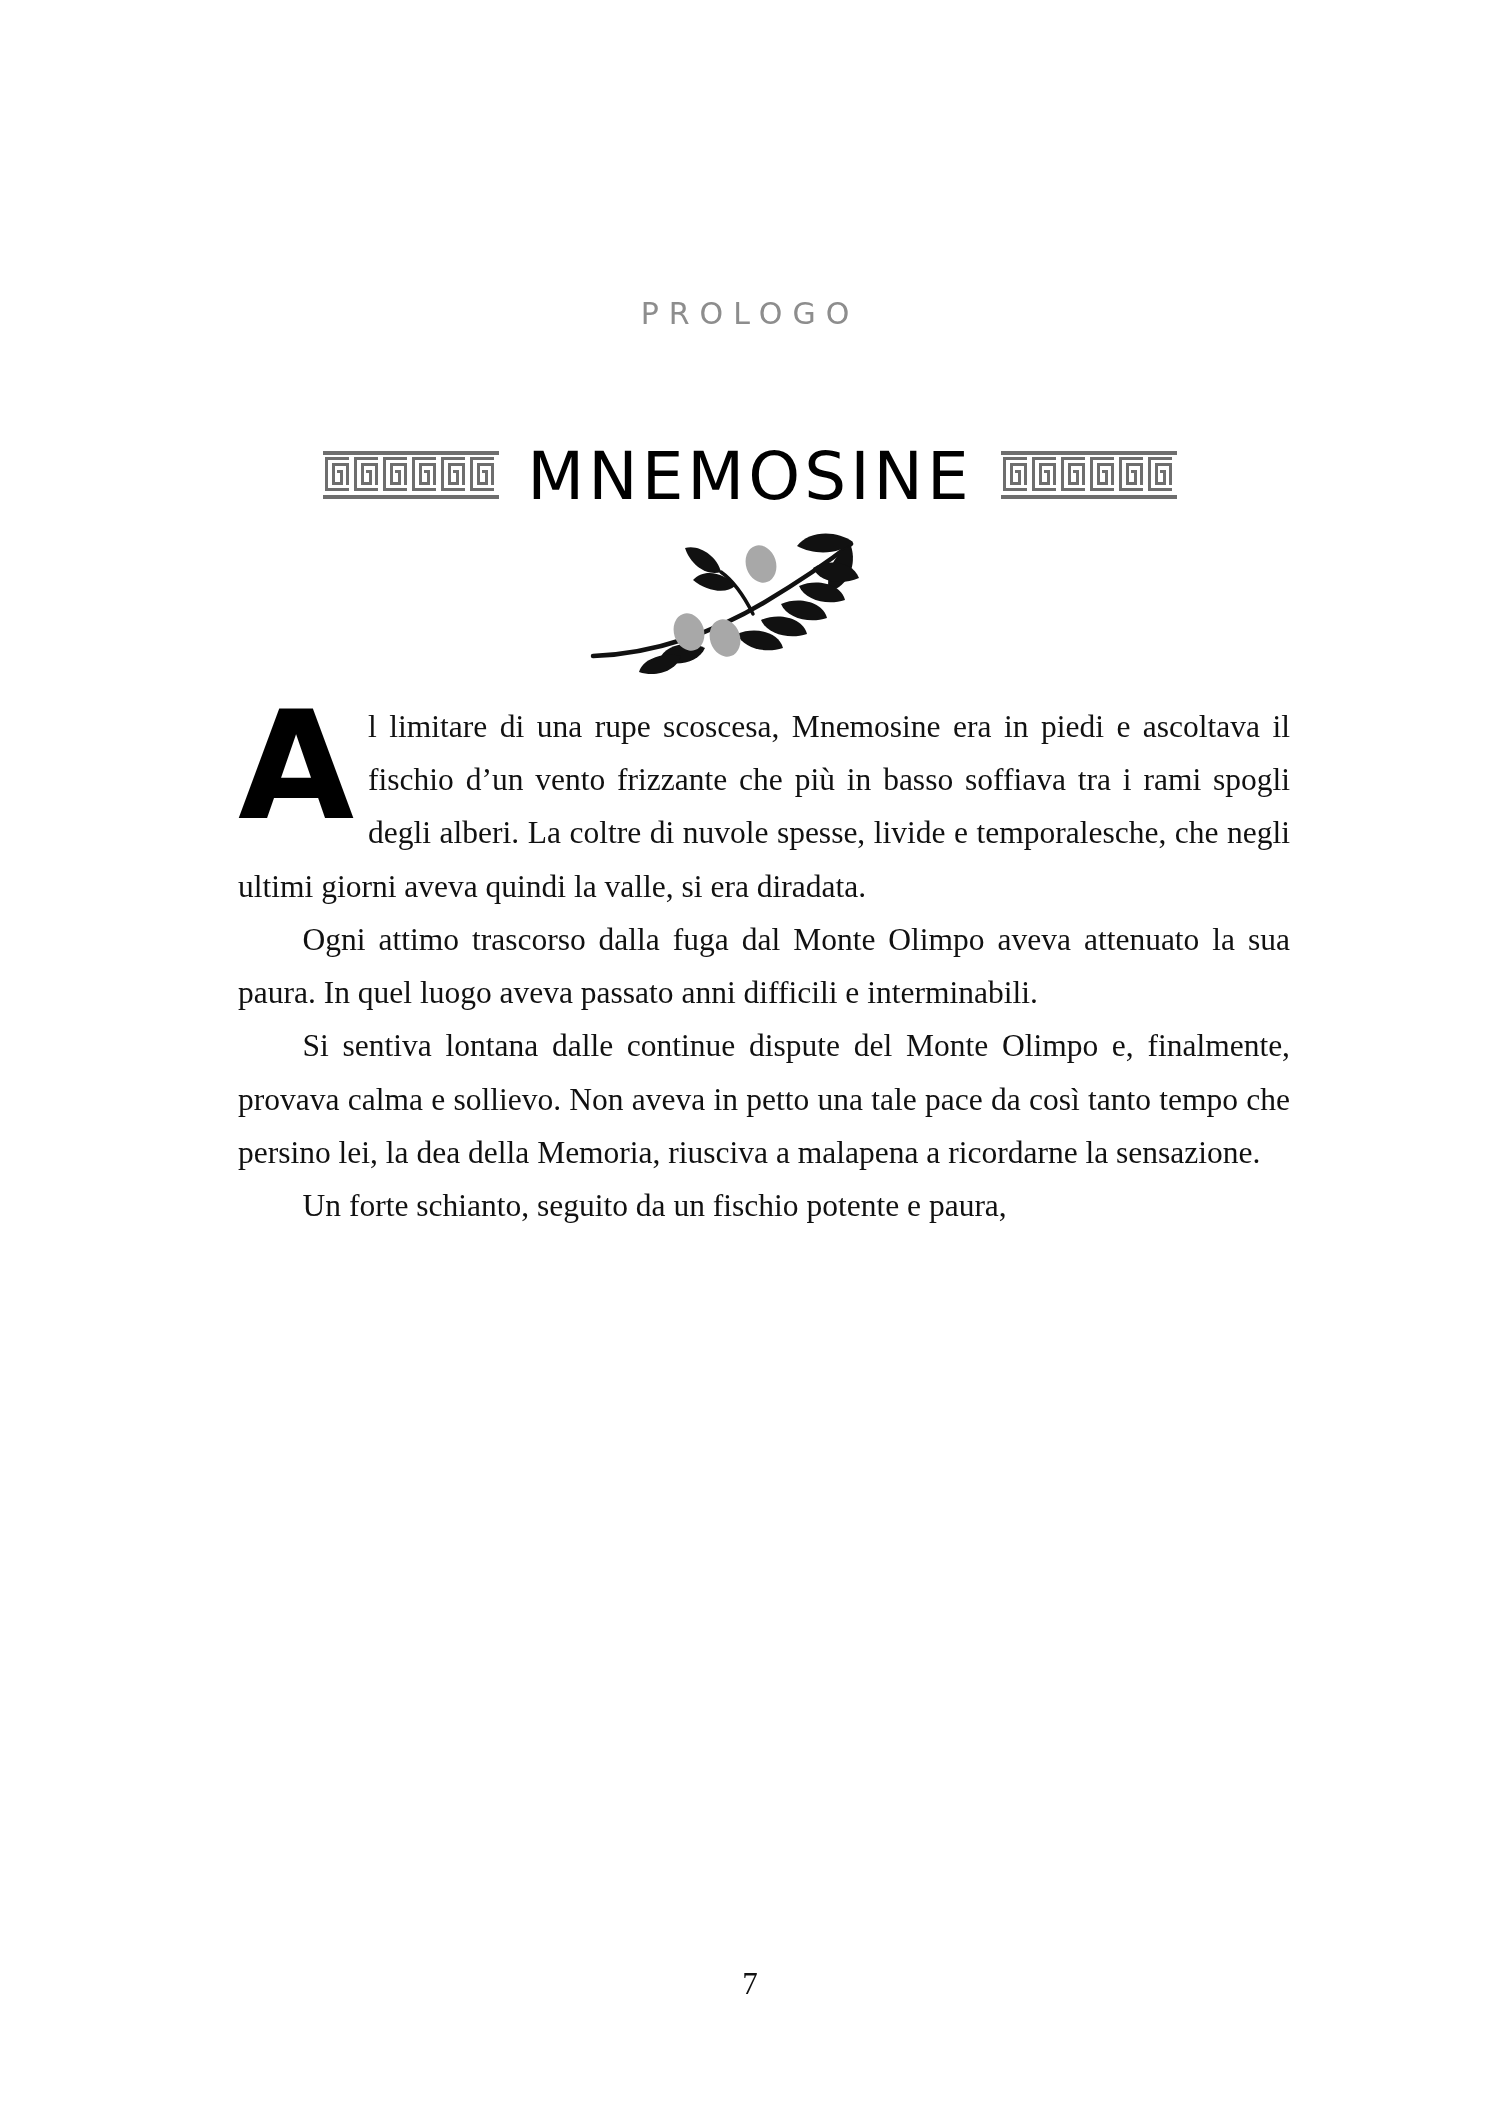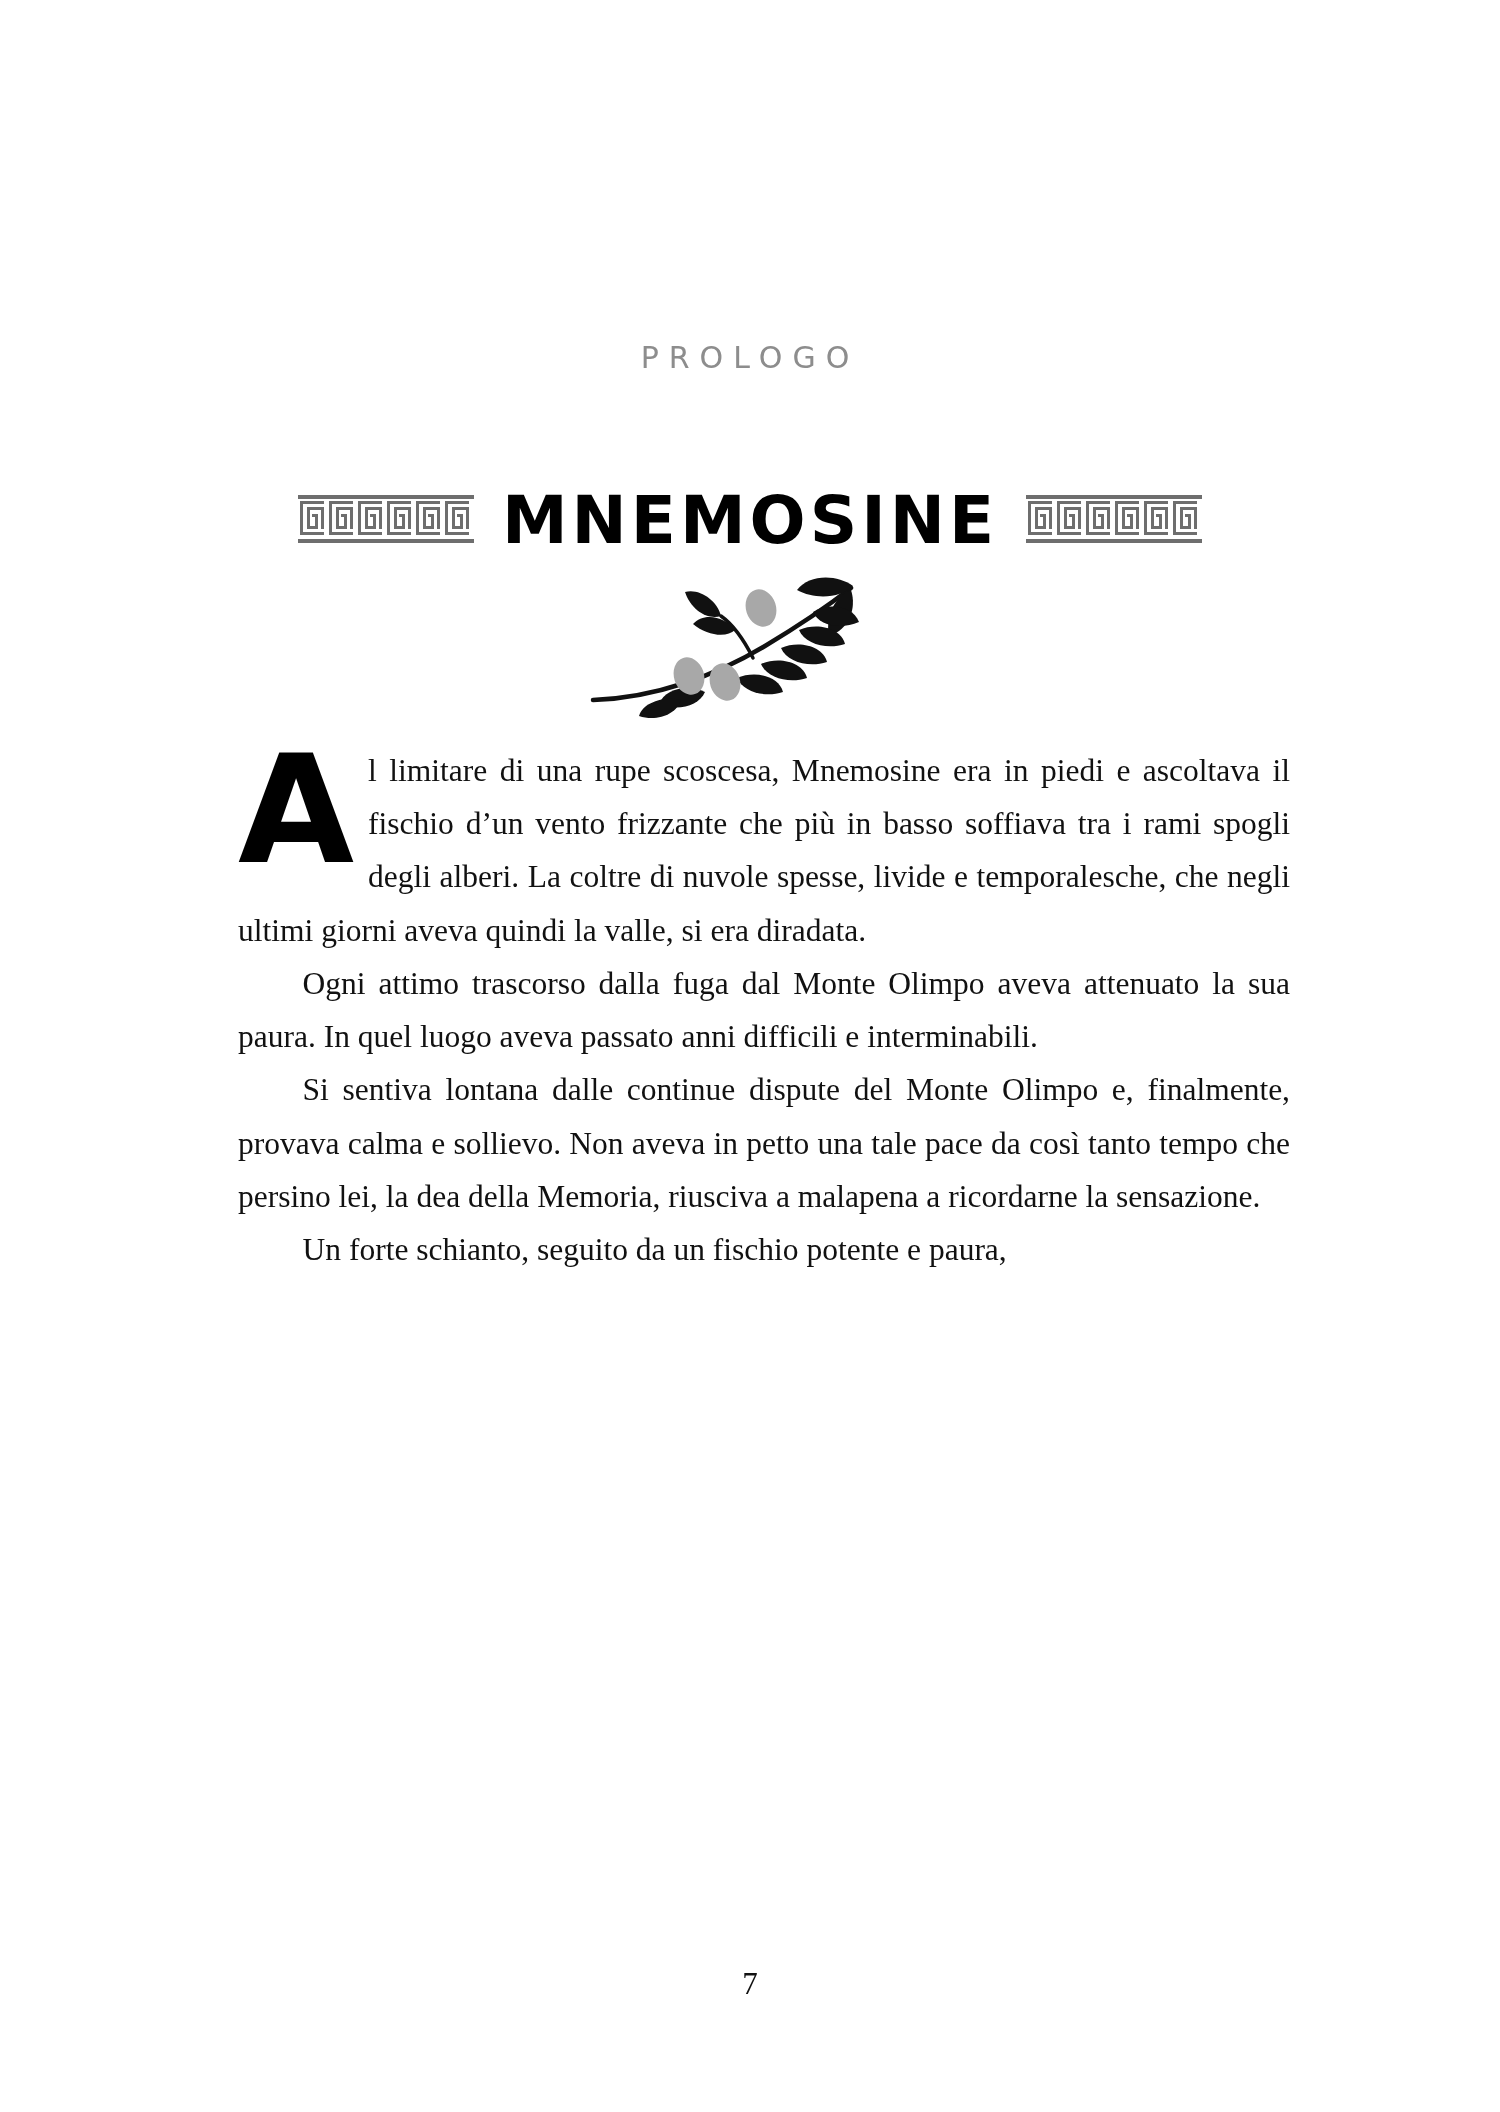--- a/index.html
+++ b/index.html
@@ -13,21 +13,20 @@
     position: relative;
     font-family: "Liberation Serif", serif;
     color: #000000;
     overflow: hidden;
   }
 
   .page {
     position: absolute;
     inset: 0;
     padding: 0;
-    margin-top: 44px;
   }
 
   
   .prologue-label {
     position: absolute;
     top: 296px;
     left: 0;
     width: 100%;
     text-align: center;
     font-family: "DejaVu Sans", sans-serif;
@@ -47,21 +46,21 @@
     align-items: center;
     justify-content: center;
     gap: 28px;
   }
   .meander {
     display: block;
   }
   .chapter-title {
     font-family: "DejaVu Sans", sans-serif;
     font-size: 66px;
-    font-weight: 700;
+    font-weight: 400;
     letter-spacing: 4px;
     line-height: 1;
     color: #000;
     white-space: nowrap;
   }
 
   
   .ornament {
     position: absolute;
     top: 528px;

